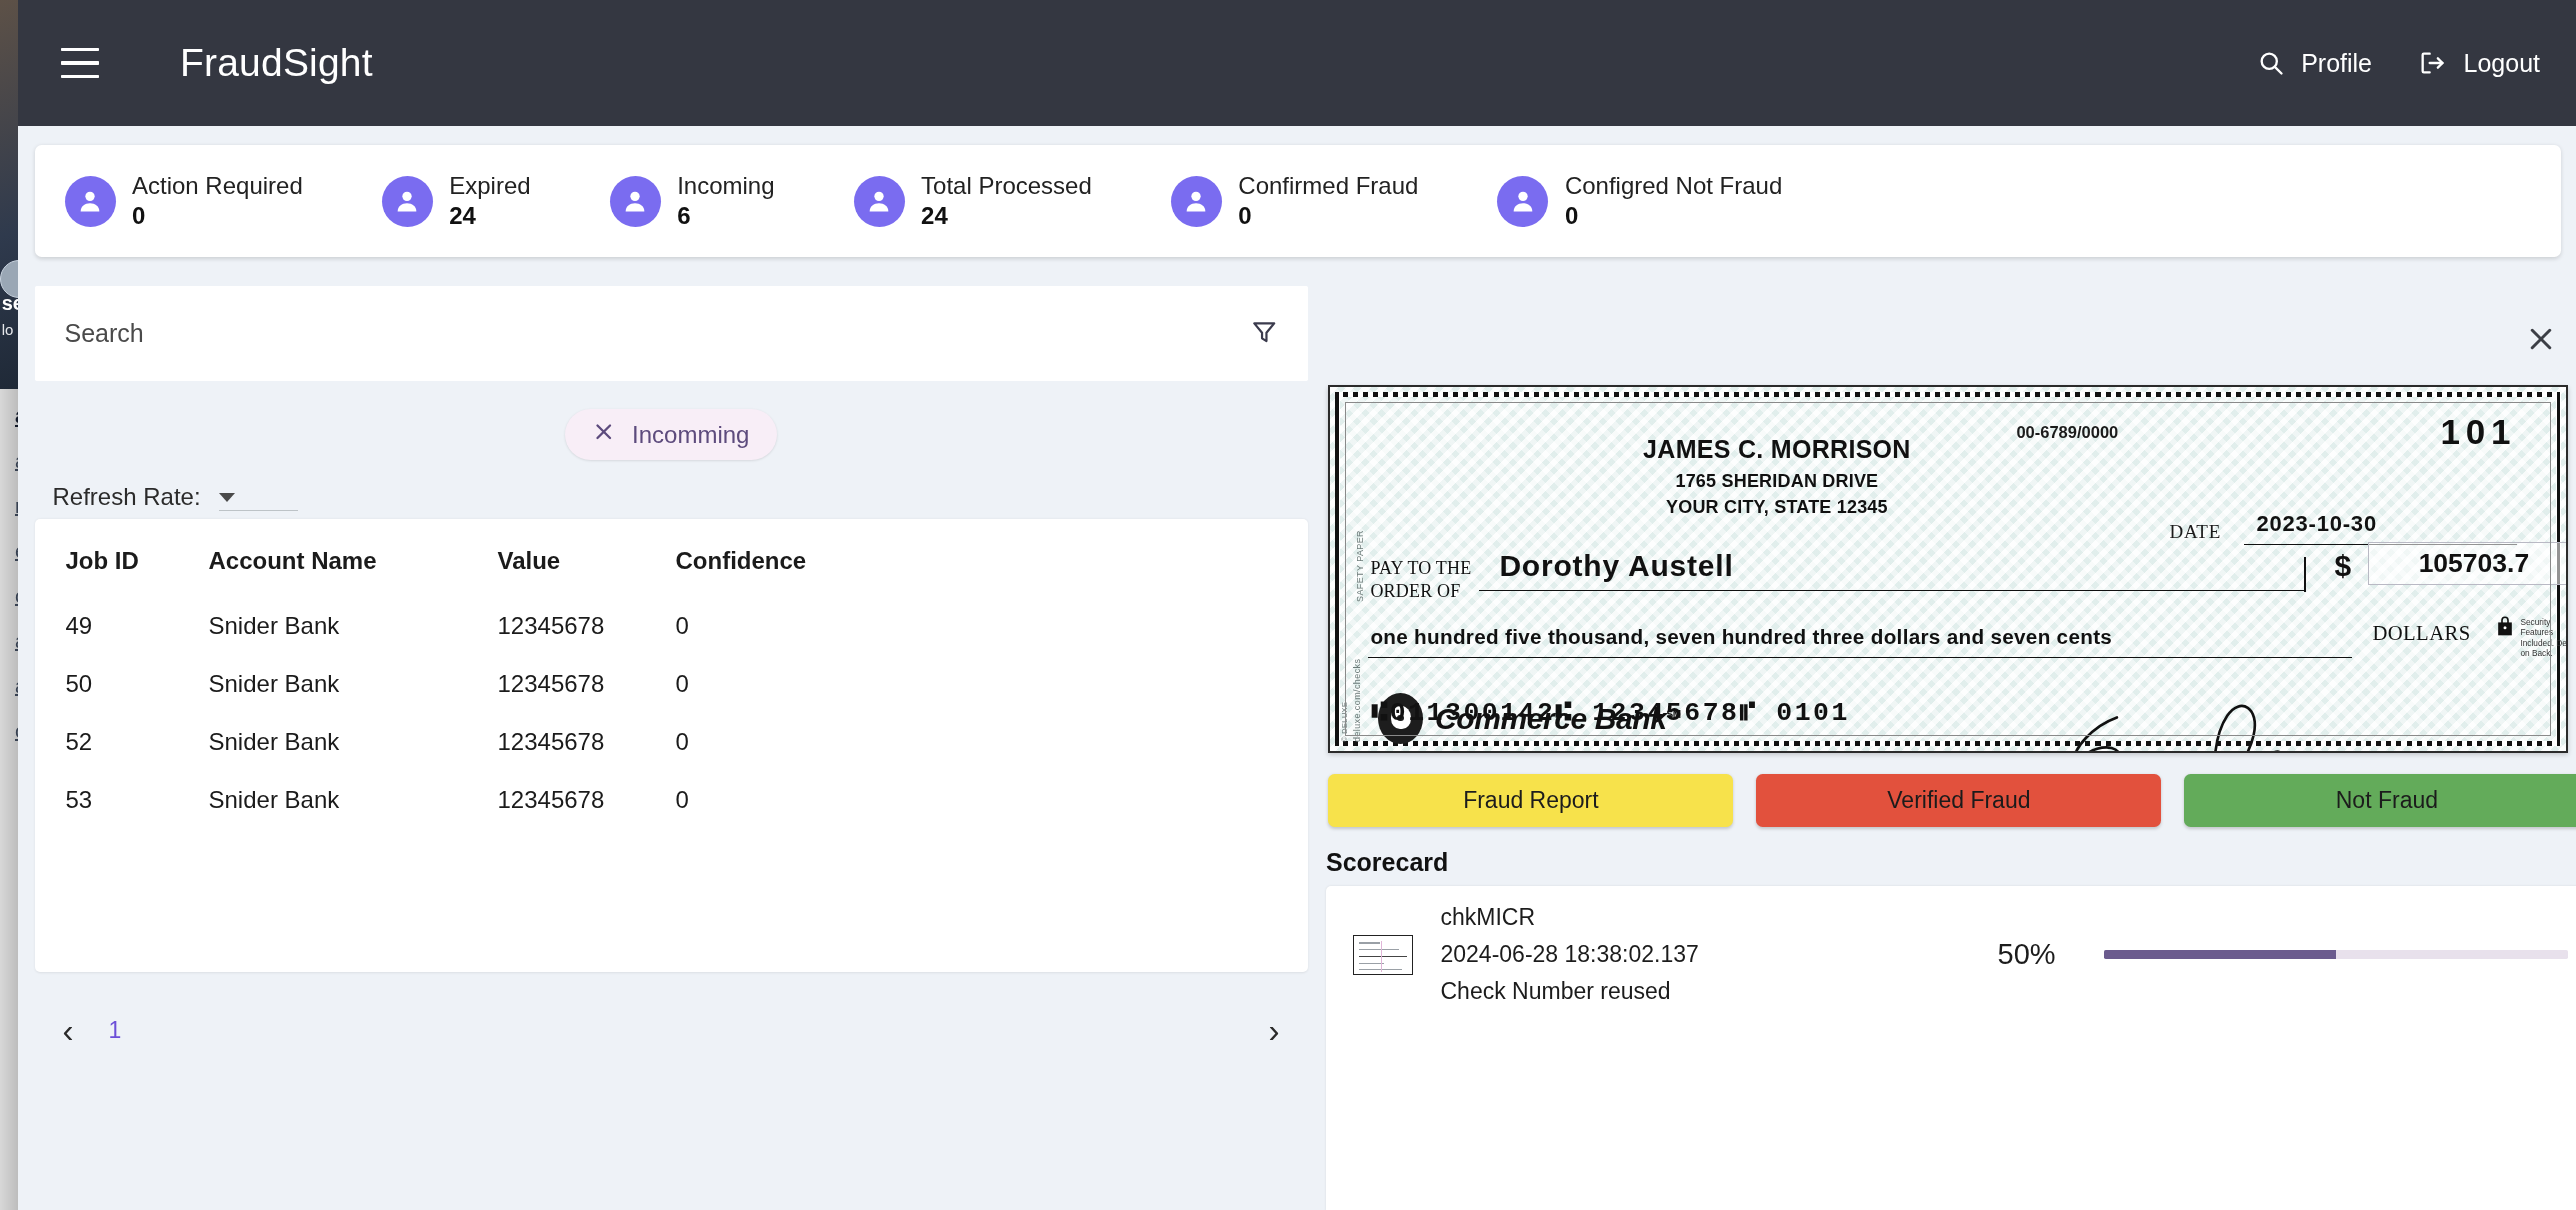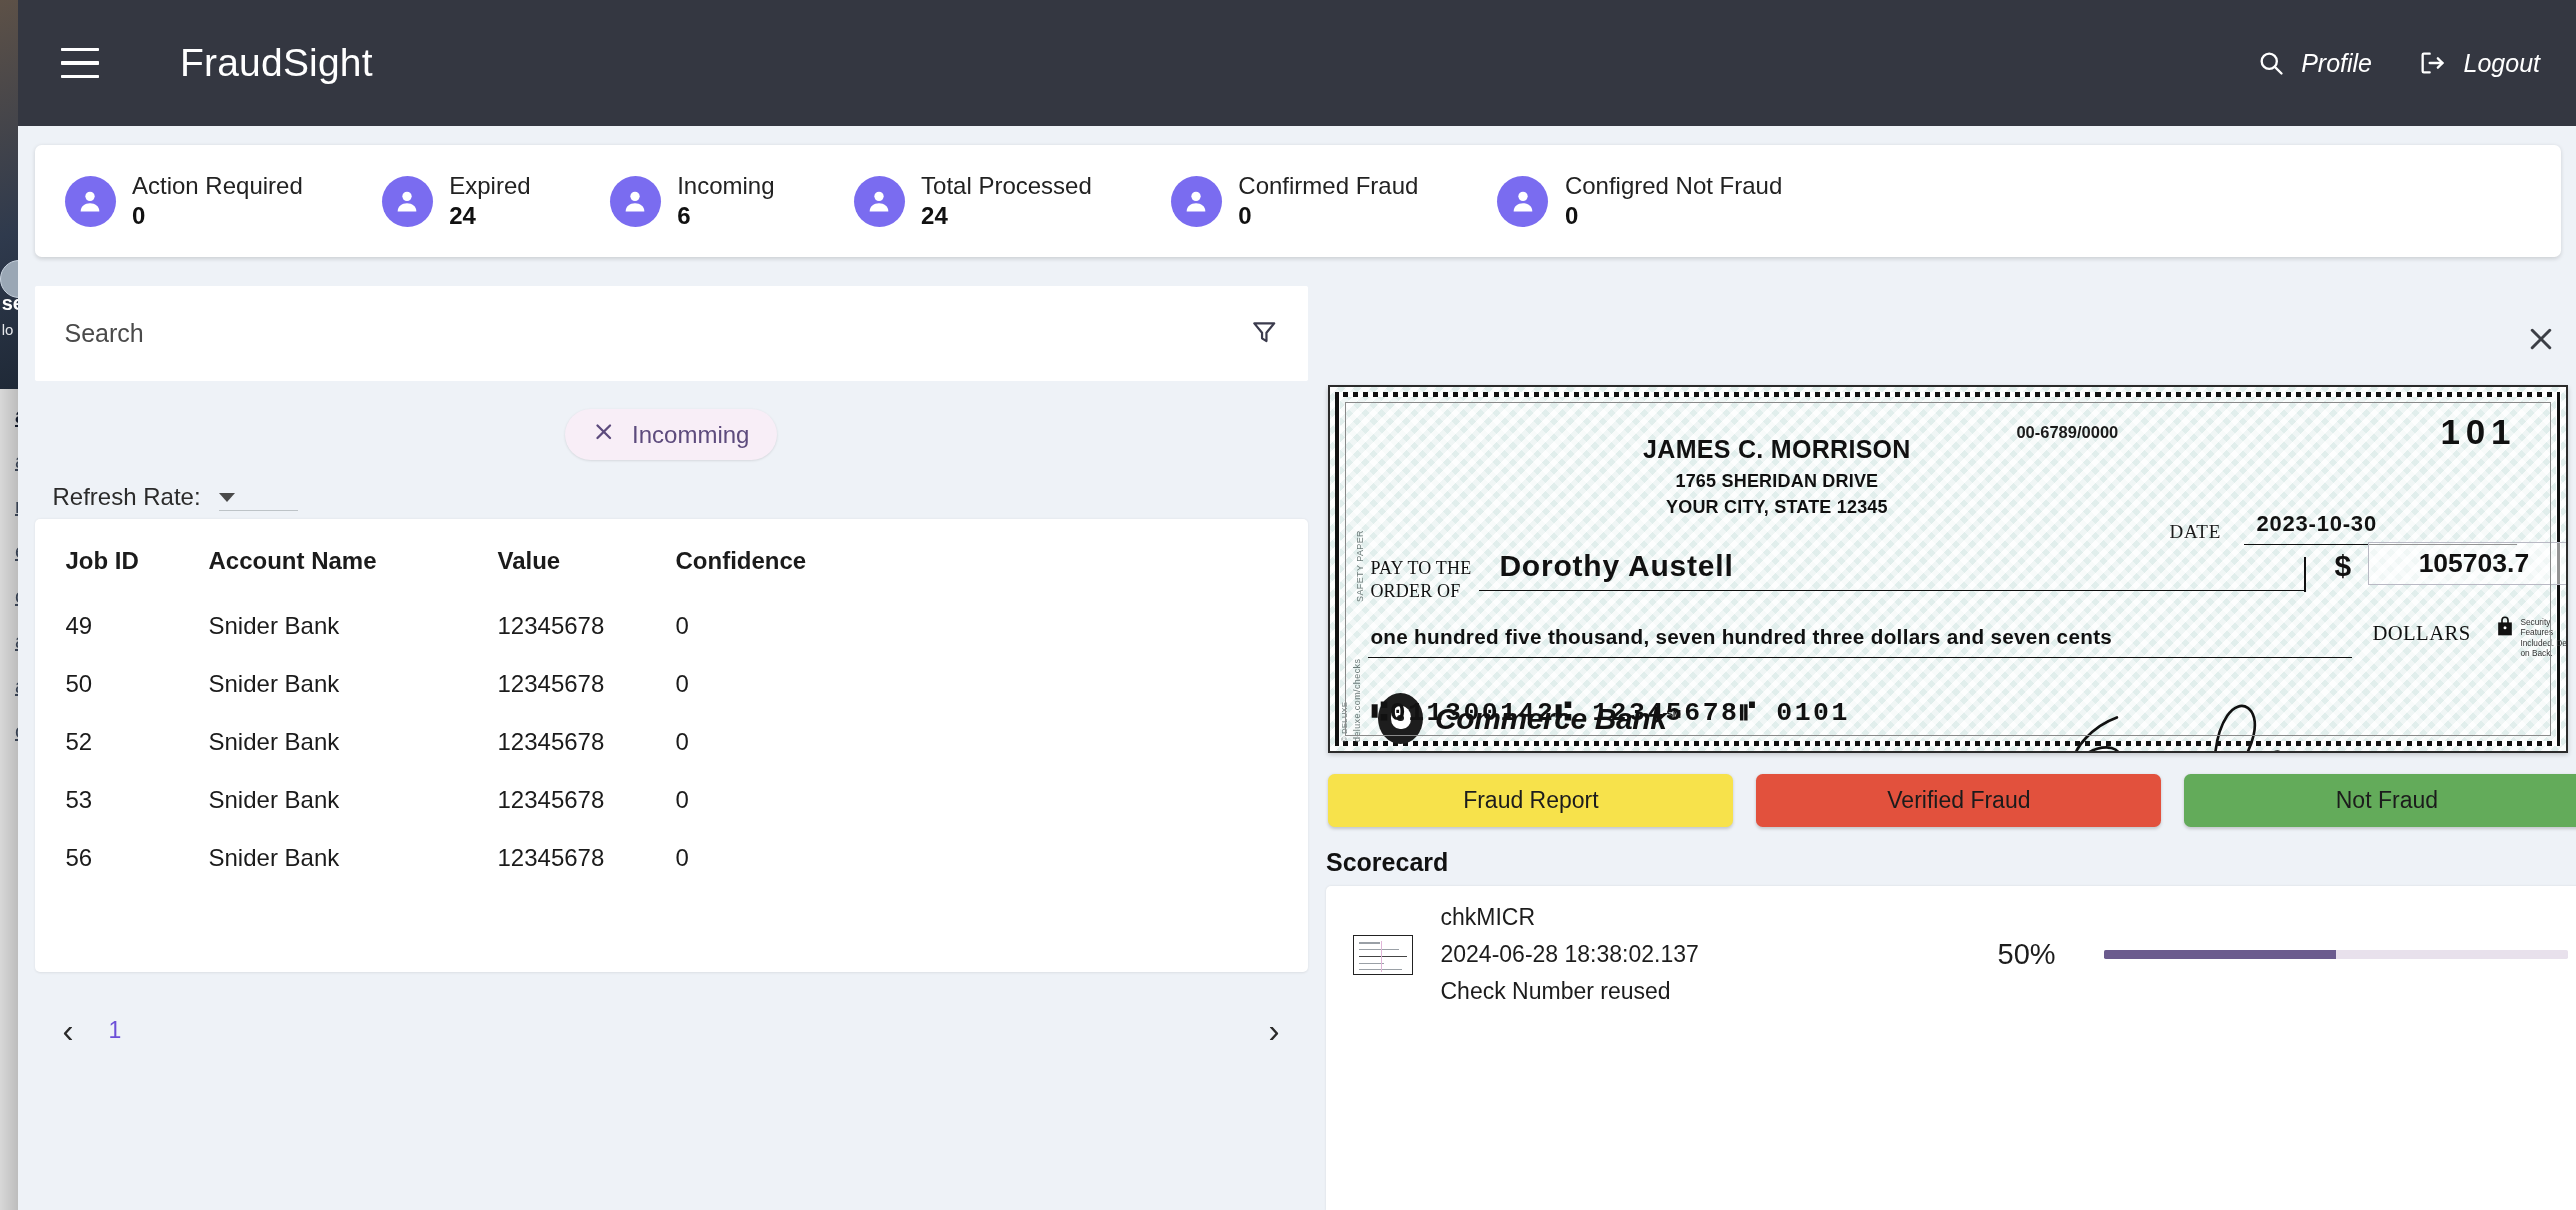--- a/index.html
+++ b/index.html
@@ -49,21 +49,21 @@
   
   #topbar {
     height: 126px; background: #343741; color: #fff;
     display: flex; align-items: center; padding: 0 36px 0 43px;
     position: relative; z-index: 5; gap: 48px;
   }
   .hamburger { width: 38px; height: 30px; display:flex; flex-direction:column;
     justify-content: space-between; cursor: pointer; }
   .hamburger span { display:block; height:3.3px; background:#fff; border-radius:0.8px; }
   #app-title { font-size: 39px; font-weight: 400; margin-left: 33px; letter-spacing:0.2px; }
-  #topbar-right { margin-left: auto; display: flex; align-items: center; gap: 45px; font-style: italic; }
+  #topbar-right { margin-left: auto; display: flex; align-items: center; gap: 45px; }
   .tb-action { display:flex; align-items:center; gap:16.5px; font-size: 25px; cursor:pointer; }
   .tb-action svg { display:block; }
 
   
   #stats-card {
     position: absolute; left: 16.5px; top: 145px; width: 2526px; height: 112px;
     background: #fff; border-radius: 6.6px;
     box-shadow: 0 1.7px 4.1px rgba(0,0,0,.14);
     display: flex; align-items: center; padding: 0 30px; z-index: 3;
   }
@@ -480,26 +480,20 @@
             <td>Snider Bank</td>
             <td>12345678</td>
             <td>0</td>
           </tr>
           <tr>
             <td>53</td>
             <td>Snider Bank</td>
             <td>12345678</td>
             <td>0</td>
           </tr>
-          <tr>
-            <td>56</td>
-            <td>Snider Bank</td>
-            <td>12345678</td>
-            <td>0</td>
-          </tr>
         </tbody>
       </table>
     </div>
 
     <div id="pagination">
       <span class="pg-arrow">‹</span>
       <span class="pg-num">1</span>
       <span class="pg-spacer"></span>
       <span class="pg-arrow">›</span>
     </div>

